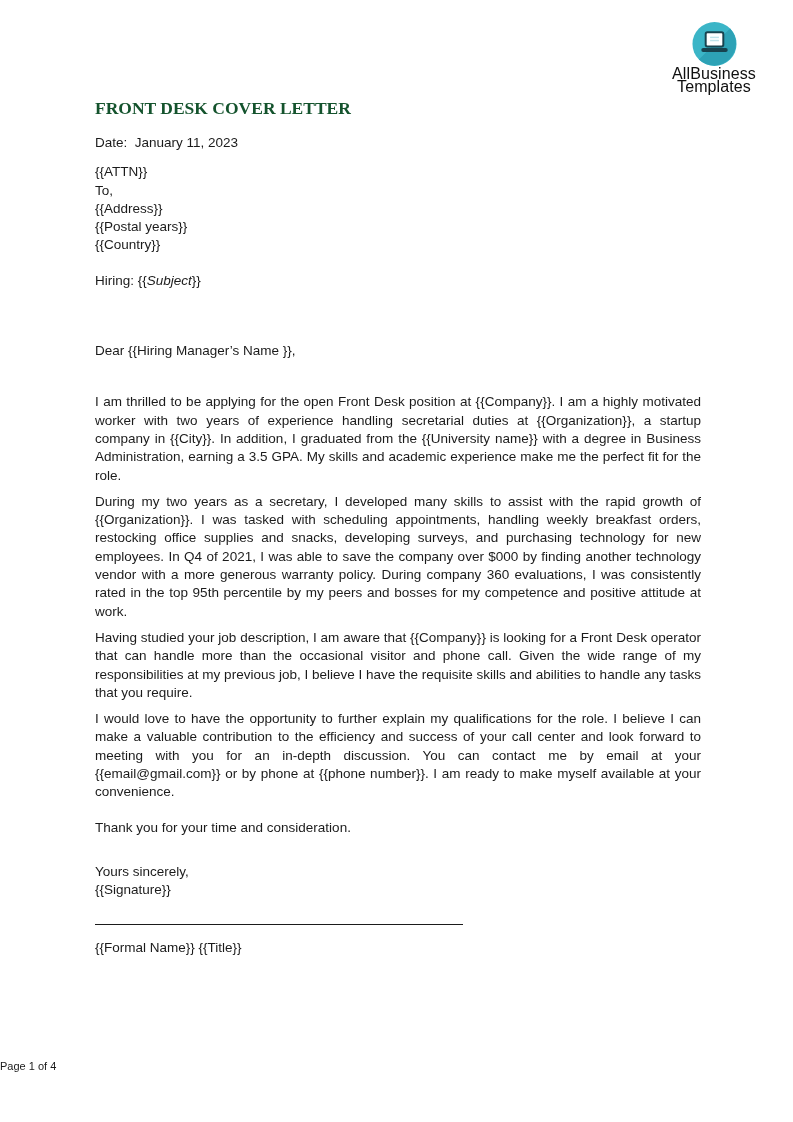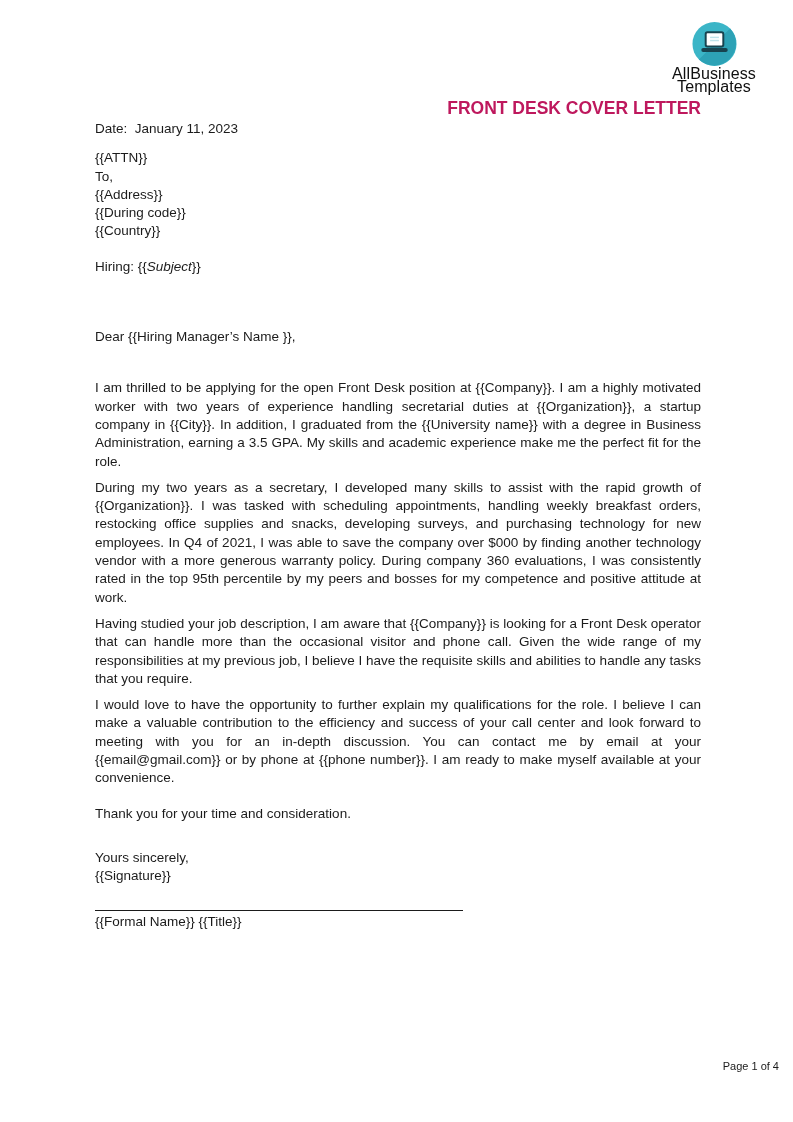--- a/index.html
+++ b/index.html
@@ -37,50 +37,51 @@
   
   .content {
     position: absolute;
     left: 95px;
     top: 96px;
     width: 606px;
     font-size: 13.5px;
     line-height: 18.3px;
   }
   .doc-title {
-    text-align: right;
+    text-align: left;
     font-weight: bold;
     font-size: 17.5px;
     line-height: 24px;
-    color: #be185d;
+    color: #14532d;
+    font-family: Liberation Serif, serif;
   }
   .line { white-space: pre-wrap; }
-  .date-line { }
+  .date-line { margin-top: 14px; }
   .recipient-block { margin-top: 11px; }
   .subject-line { margin-top: 17px; }
   .subject-line .ital { font-style: italic; text-align: center; }
   .salutation { margin-top: 52px; }
   .body-paragraphs { margin-top: 33px; }
   .body-paragraphs p { text-align: justify; margin: 0 0 8px 0; }
   .thanks { margin-top: 17px; }
   .closing-block { margin-top: 26px; }
   .signature-rule {
     margin-top: 24px;
     width: 368px;
     border-top: 1px solid #1b1b1b;
     height: 0;
   }
-  .formal-name { margin-top: 2px; }
+  .formal-name { margin-top: 14px; }
 
   .footer {
     position: absolute;
     left: 0;
     right: 14px;
     top: 1059px;
-    text-align: right;
+    text-align: left;
     font-size: 11px;
     line-height: 14px;
     color: #1b1b1b;
   }
 </style>
 </head>
 <body>
 
 <div class="page">
 
@@ -102,21 +103,21 @@
   <div class="content">
 
     <div class="doc-title">FRONT DESK COVER LETTER</div>
 
     <div class="line date-line">Date:  January 11, 2023</div>
 
     <div class="recipient-block">
       <div class="line">{{ATTN}}</div>
       <div class="line">To,</div>
       <div class="line">{{Address}}</div>
-      <div class="line">{{During code}}</div>
+      <div class="line">{{Postal years}}</div>
       <div class="line">{{Country}}</div>
     </div>
 
     <div class="line subject-line"><span>Hiring: {{</span><span class="ital">Subject</span><span>}}</span></div>
 
     <div class="line salutation">Dear {{Hiring Manager’s Name }},</div>
 
     <div class="body-paragraphs">
       <p>I am thrilled to be applying for the open Front Desk position at {{Company}}. I am a highly motivated worker with two years of experience handling secretarial duties at {{Organization}}, a startup company in {{City}}. In addition, I graduated from the {{University name}} with a degree in Business Administration, earning a 3.5 GPA. My skills and academic experience make me the perfect fit for the role.</p>
       <p>During my two years as a secretary, I developed many skills to assist with the rapid growth of {{Organization}}. I was tasked with scheduling appointments, handling weekly breakfast orders, restocking office supplies and snacks, developing surveys, and purchasing technology for new employees. In Q4 of 2021, I was able to save the company over $000 by finding another technology vendor with a more generous warranty policy. During company 360 evaluations, I was consistently rated in the top 95th percentile by my peers and bosses for my competence and positive attitude at work.</p>

